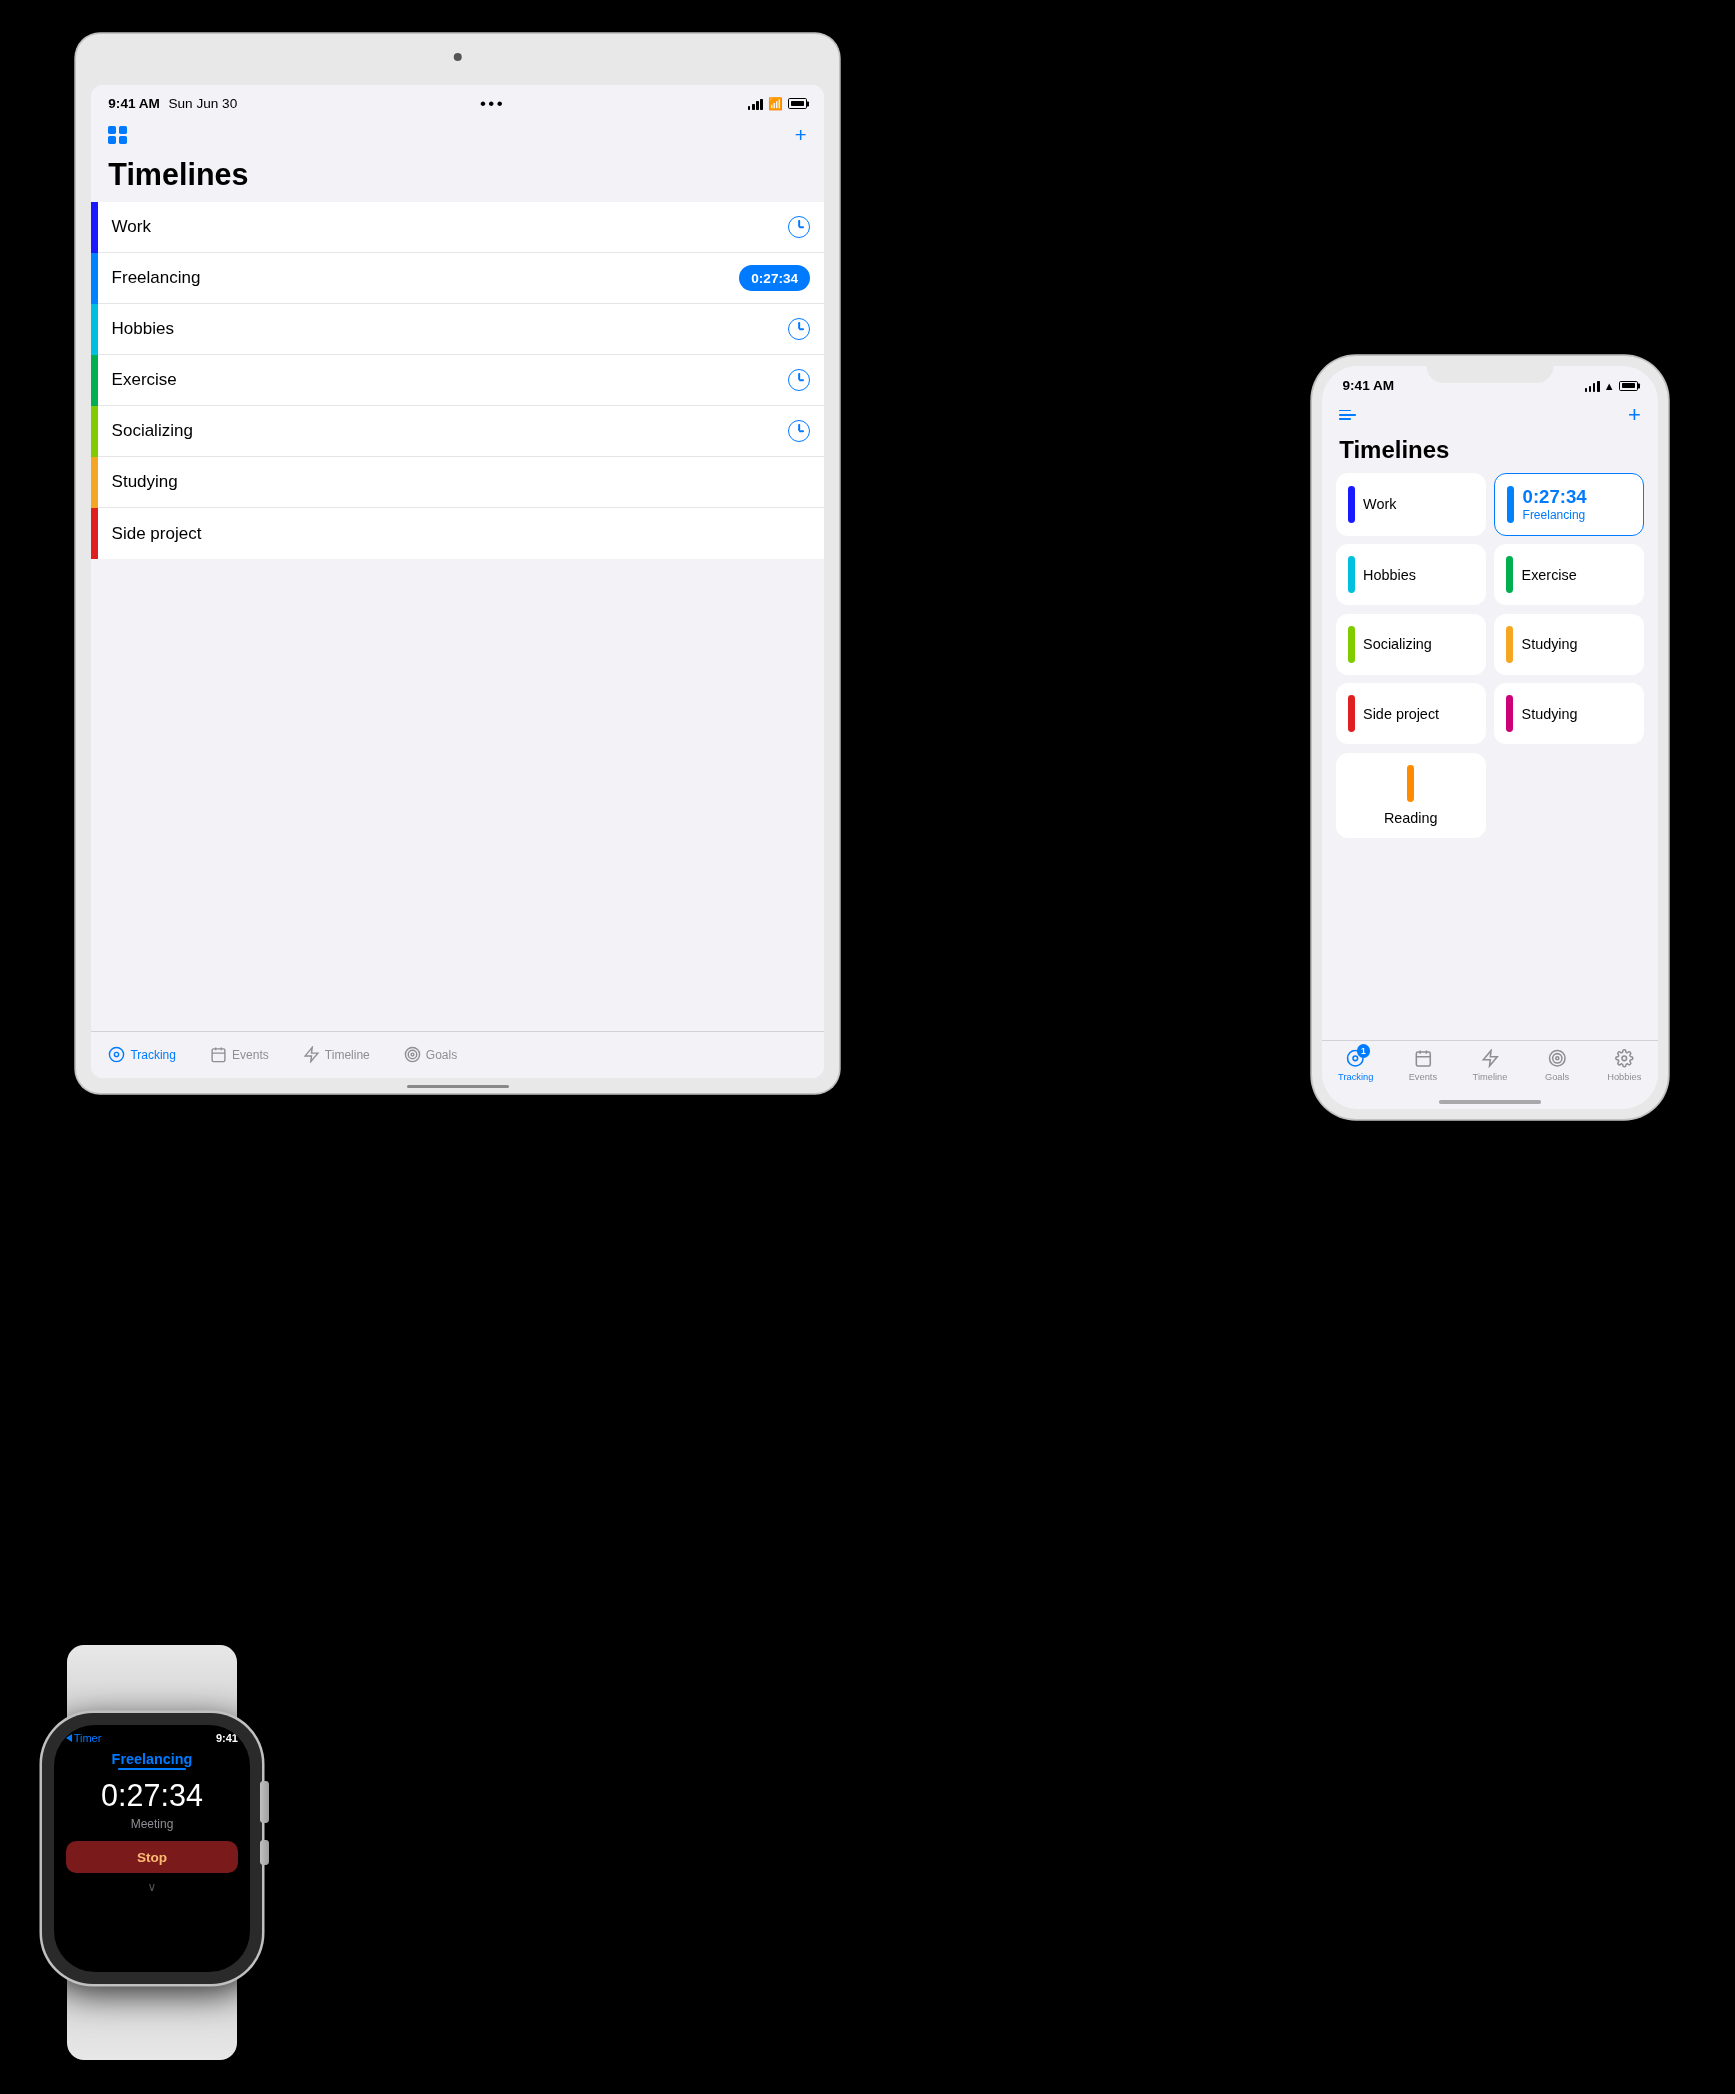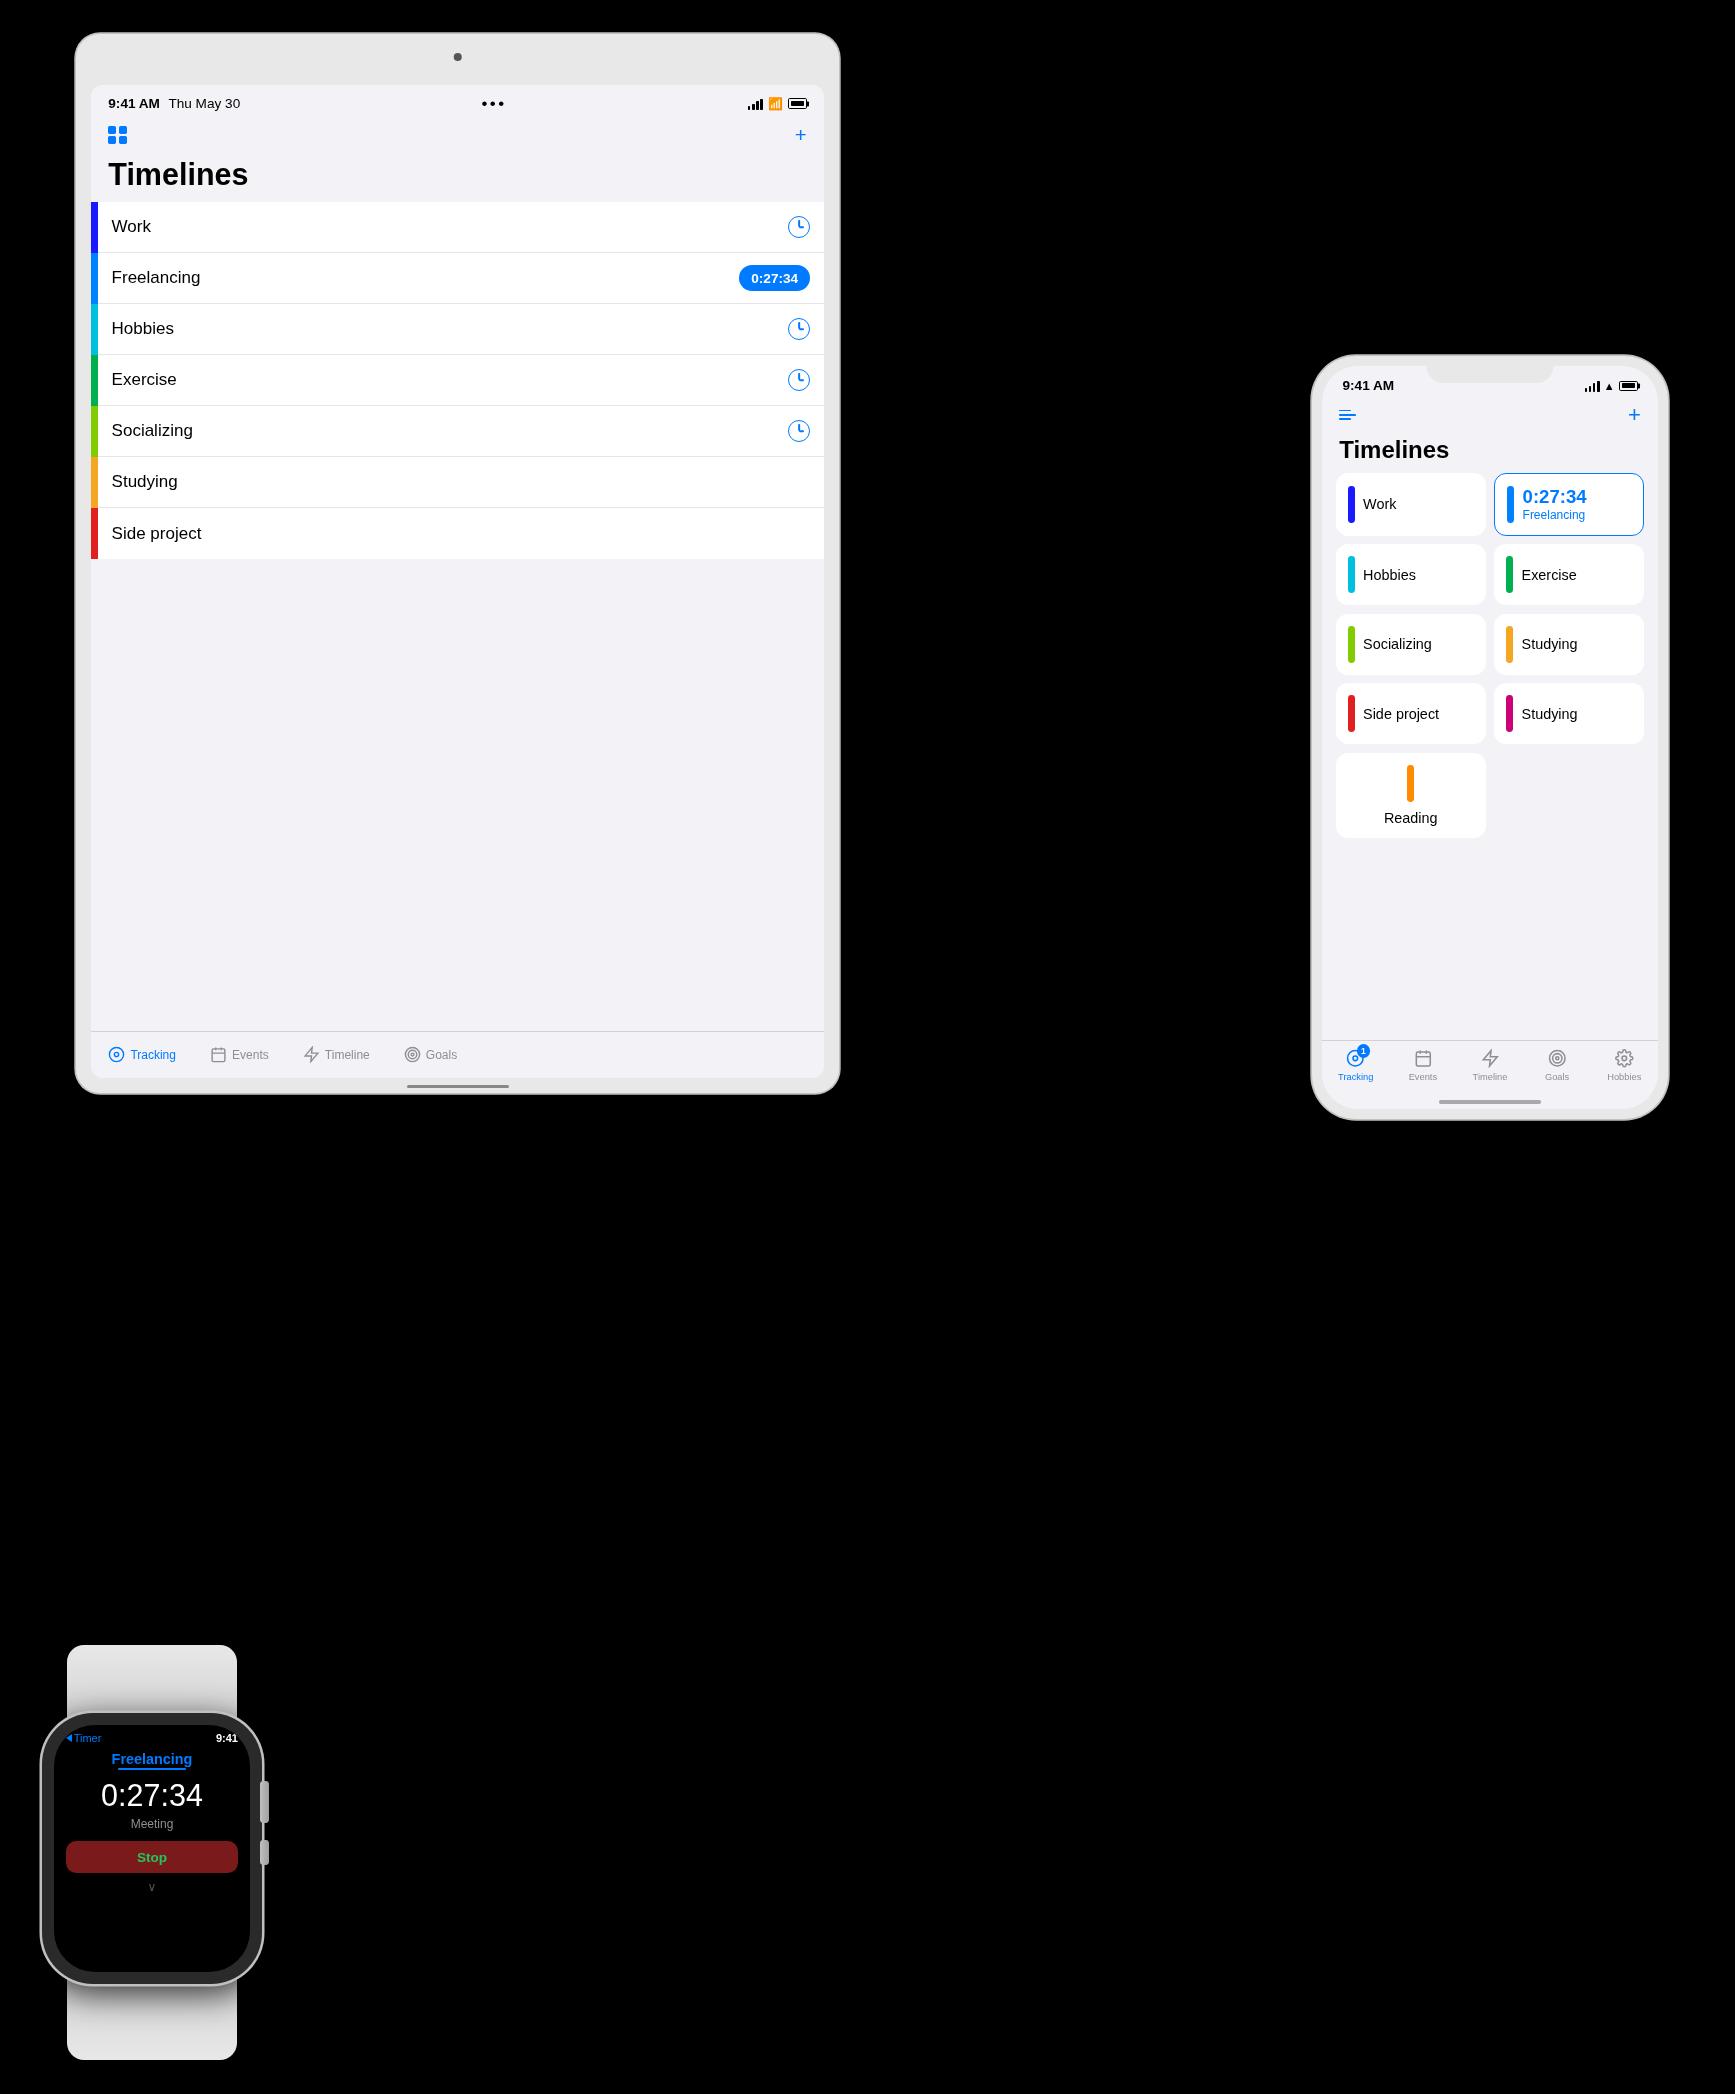--- a/index.html
+++ b/index.html
@@ -560,21 +560,21 @@
       color: #8e8e93;
       font-size: 12px;
       padding-bottom: 6.8px;
     }
     .watch-stop-btn {
       margin: 3.4px 12px;
       background: #7b1a1a;
       border-radius: 10.2px;
       padding: 8.5px;
       text-align: center;
-      color: #22c55e;
+      color: #fdba74;
       font-size: 13.6px;
       font-weight: 600;
     }
     .watch-chevron-down {
       text-align: center;
       color: #555;
       font-size: 12px;
       padding: 3.4px 0;
     }
 
@@ -590,21 +590,21 @@
 <body>
 
 <div class="ipad-device">
   <div class="ipad-camera"></div>
   <div class="ipad-home-bar"></div>
   <div class="ipad-screen">
 
     <div class="ipad-statusbar">
       <div style="display:flex;gap:8.5px;align-items:center;">
         <span class="time">9:41 AM</span>
-        <span style="font-size:13.6px;color:#000;">Thu May 30</span>
+        <span style="font-size:13.6px;color:#000;">Sun Jun 30</span>
       </div>
       <span class="dots">•••</span>
       <div class="status-icons">
         <div class="signal-bars">
           <div class="signal-bar" style="height:3.4px;"></div>
           <div class="signal-bar" style="height:6px;"></div>
           <div class="signal-bar" style="height:8.5px;"></div>
           <div class="signal-bar" style="height:11px;"></div>
         </div>
         <span style="font-size:12px;">📶</span>

